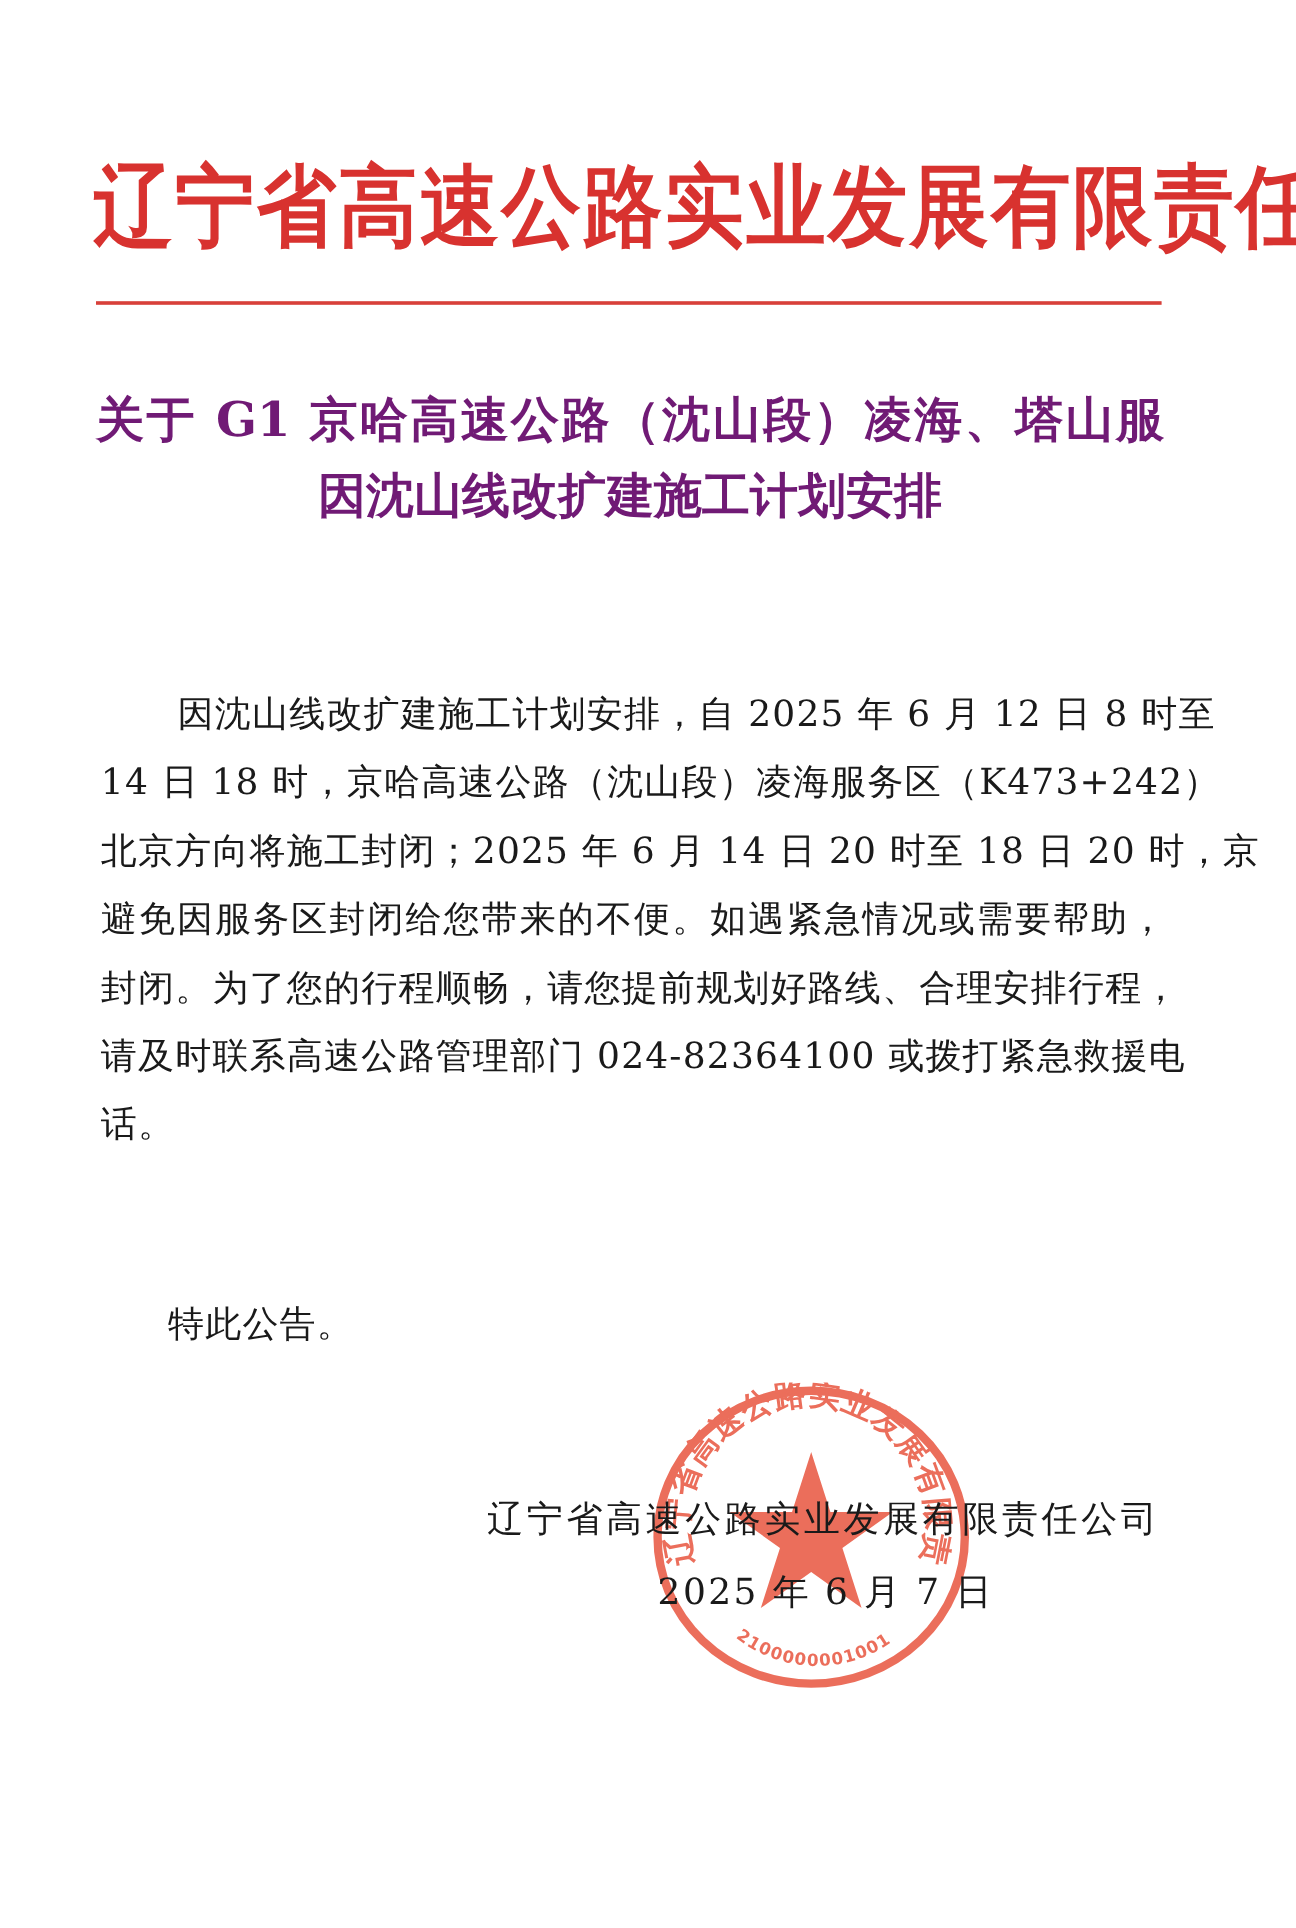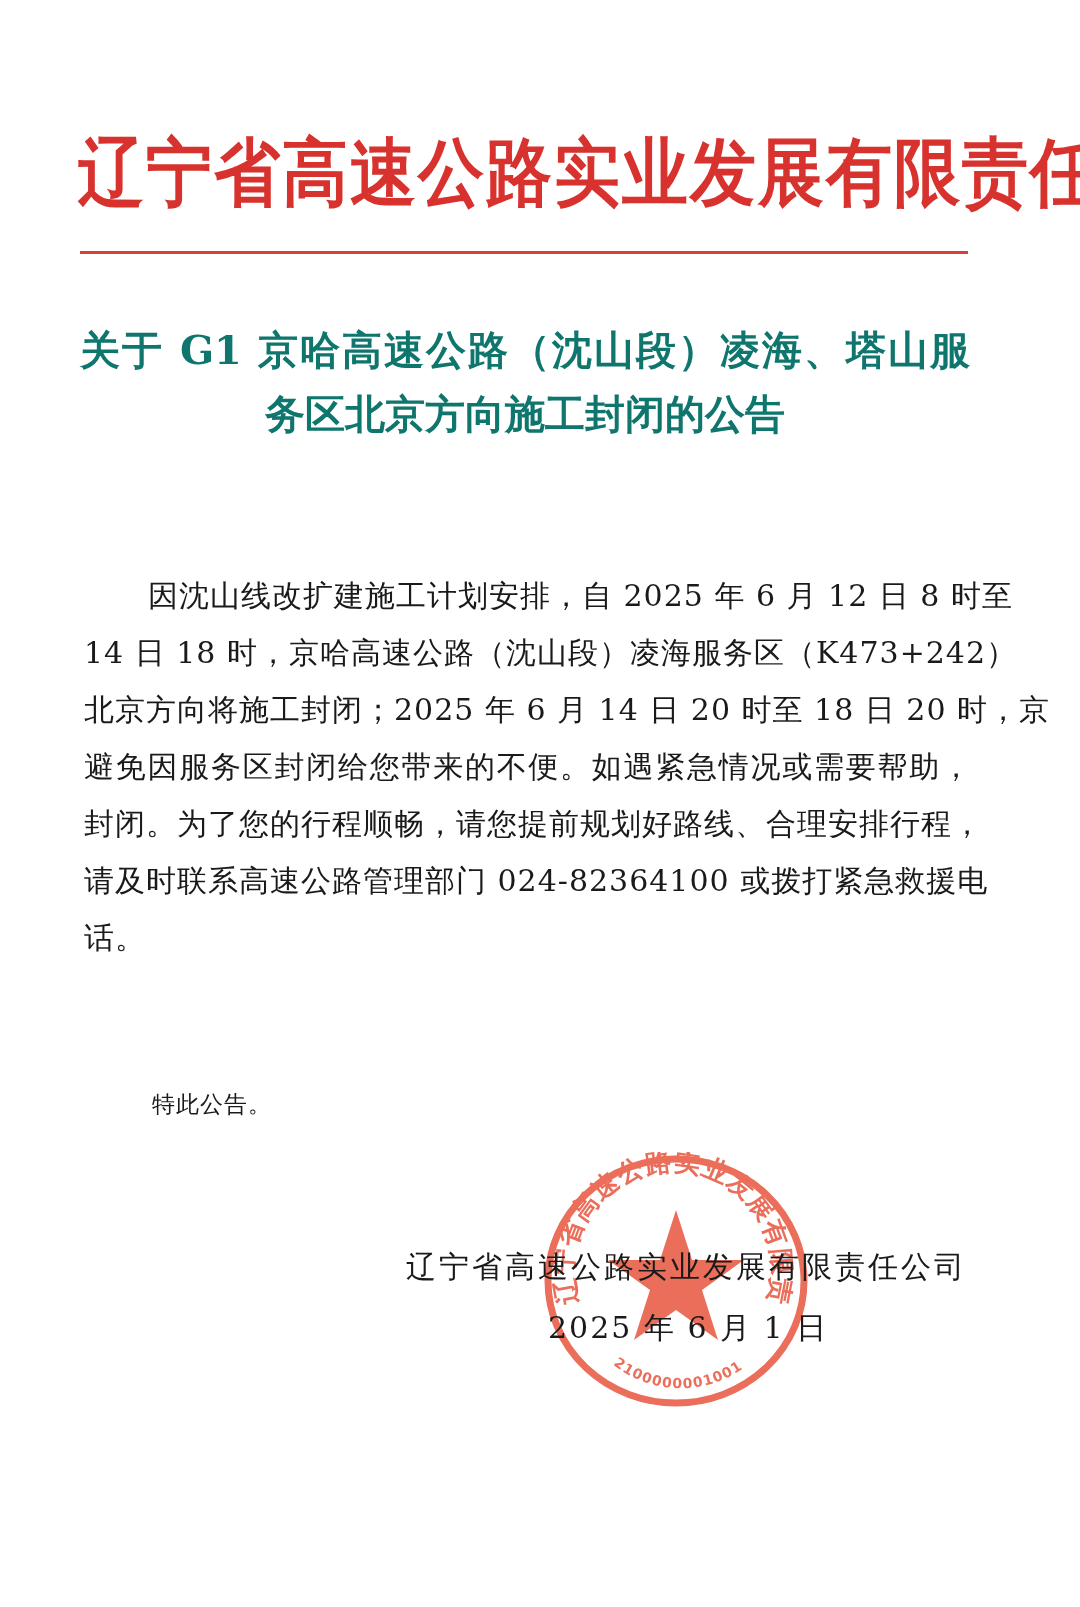--- a/index.html
+++ b/index.html
@@ -51,21 +51,21 @@
   .title {
     position: absolute;
     left: 80px;
     top: 318px;
     width: 890px;
     text-align: center;
     font-family: "DejaVu Serif", "Liberation Serif", serif;
     font-weight: bold;
     font-size: 40px;
     line-height: 64px;
-    color: #0f766e;
+    color: #701a75;
   }
   .title .line1 {
     display: block;
     text-align: justify;
     text-align-last: justify;
     white-space: nowrap;
   }
   .title .line2 {
     display: block;
   }
@@ -94,23 +94,23 @@
     letter-spacing: 1px;
   }
   .body-line.indent {
     padding-left: 64px;
   }
   .body-line.last {
     text-align-last: left;
   }
   .closing {
     position: absolute;
-    left: 152px;
+    left: 140px;
     top: 1084px;
-    font-size: 23px;
+    font-size: 30px;
     line-height: 40px;
     letter-spacing: 1px;
   }
   .seal {
     position: absolute;
     left: 540px;
     top: 1152px;
     width: 272px;
     height: 258px;
     opacity: 0.85;
@@ -138,21 +138,21 @@
 </head>
 <body>
 
 <div class="page">
 
   <div class="masthead">辽宁省高速公路实业发展有限责任公司</div>
   <div class="red-rule"></div>
 
   <div class="title">
     <span class="line1">关于 G1 京哈高速公路（沈山段）凌海、塔山服</span>
-    <span class="line2">务区北京方向施工封闭的公告</span>
+    <span class="line2">因沈山线改扩建施工计划安排</span>
   </div>
 
 
   <div class="body-para">
     <span class="body-line indent">因沈山线改扩建施工计划安排，自 2025 年 6 月 12 日 8 时至</span>
     <span class="body-line">14 日 18 时，京哈高速公路（沈山段）凌海服务区（K473+242）</span>
     <span class="body-line">北京方向将施工封闭；2025 年 6 月 14 日 20 时至 18 日 20 时，京</span>
     <span class="body-line">避免因服务区封闭给您带来的不便。如遇紧急情况或需要帮助，</span>
     <span class="body-line">封闭。为了您的行程顺畅，请您提前规划好路线、合理安排行程，</span>
     <span class="body-line">请及时联系高速公路管理部门 024-82364100 或拨打紧急救援电</span>
@@ -172,15 +172,15 @@
         <textPath href="#sealTop" startOffset="0">辽宁省高速公路实业发展有限责任公司</textPath>
       </text>
       <text font-family="DejaVu Sans, sans-serif" font-size="14" font-weight="bold" fill="#e8553f" letter-spacing="1">
         <textPath href="#sealBottom" startOffset="4">2100000001001899</textPath>
       </text>
       <polygon points="136,58 152,108 204,108 162,138 178,188 136,158 94,188 110,138 68,108 120,108" fill="#e8553f"></polygon>
     </svg>
   </div>
 
   <div class="signature">辽宁省高速公路实业发展有限责任公司</div>
-  <div class="date">2025 年 6 月 1 日</div>
+  <div class="date">2025 年 6 月 7 日</div>
 
 </div>
 
 </body></html>

